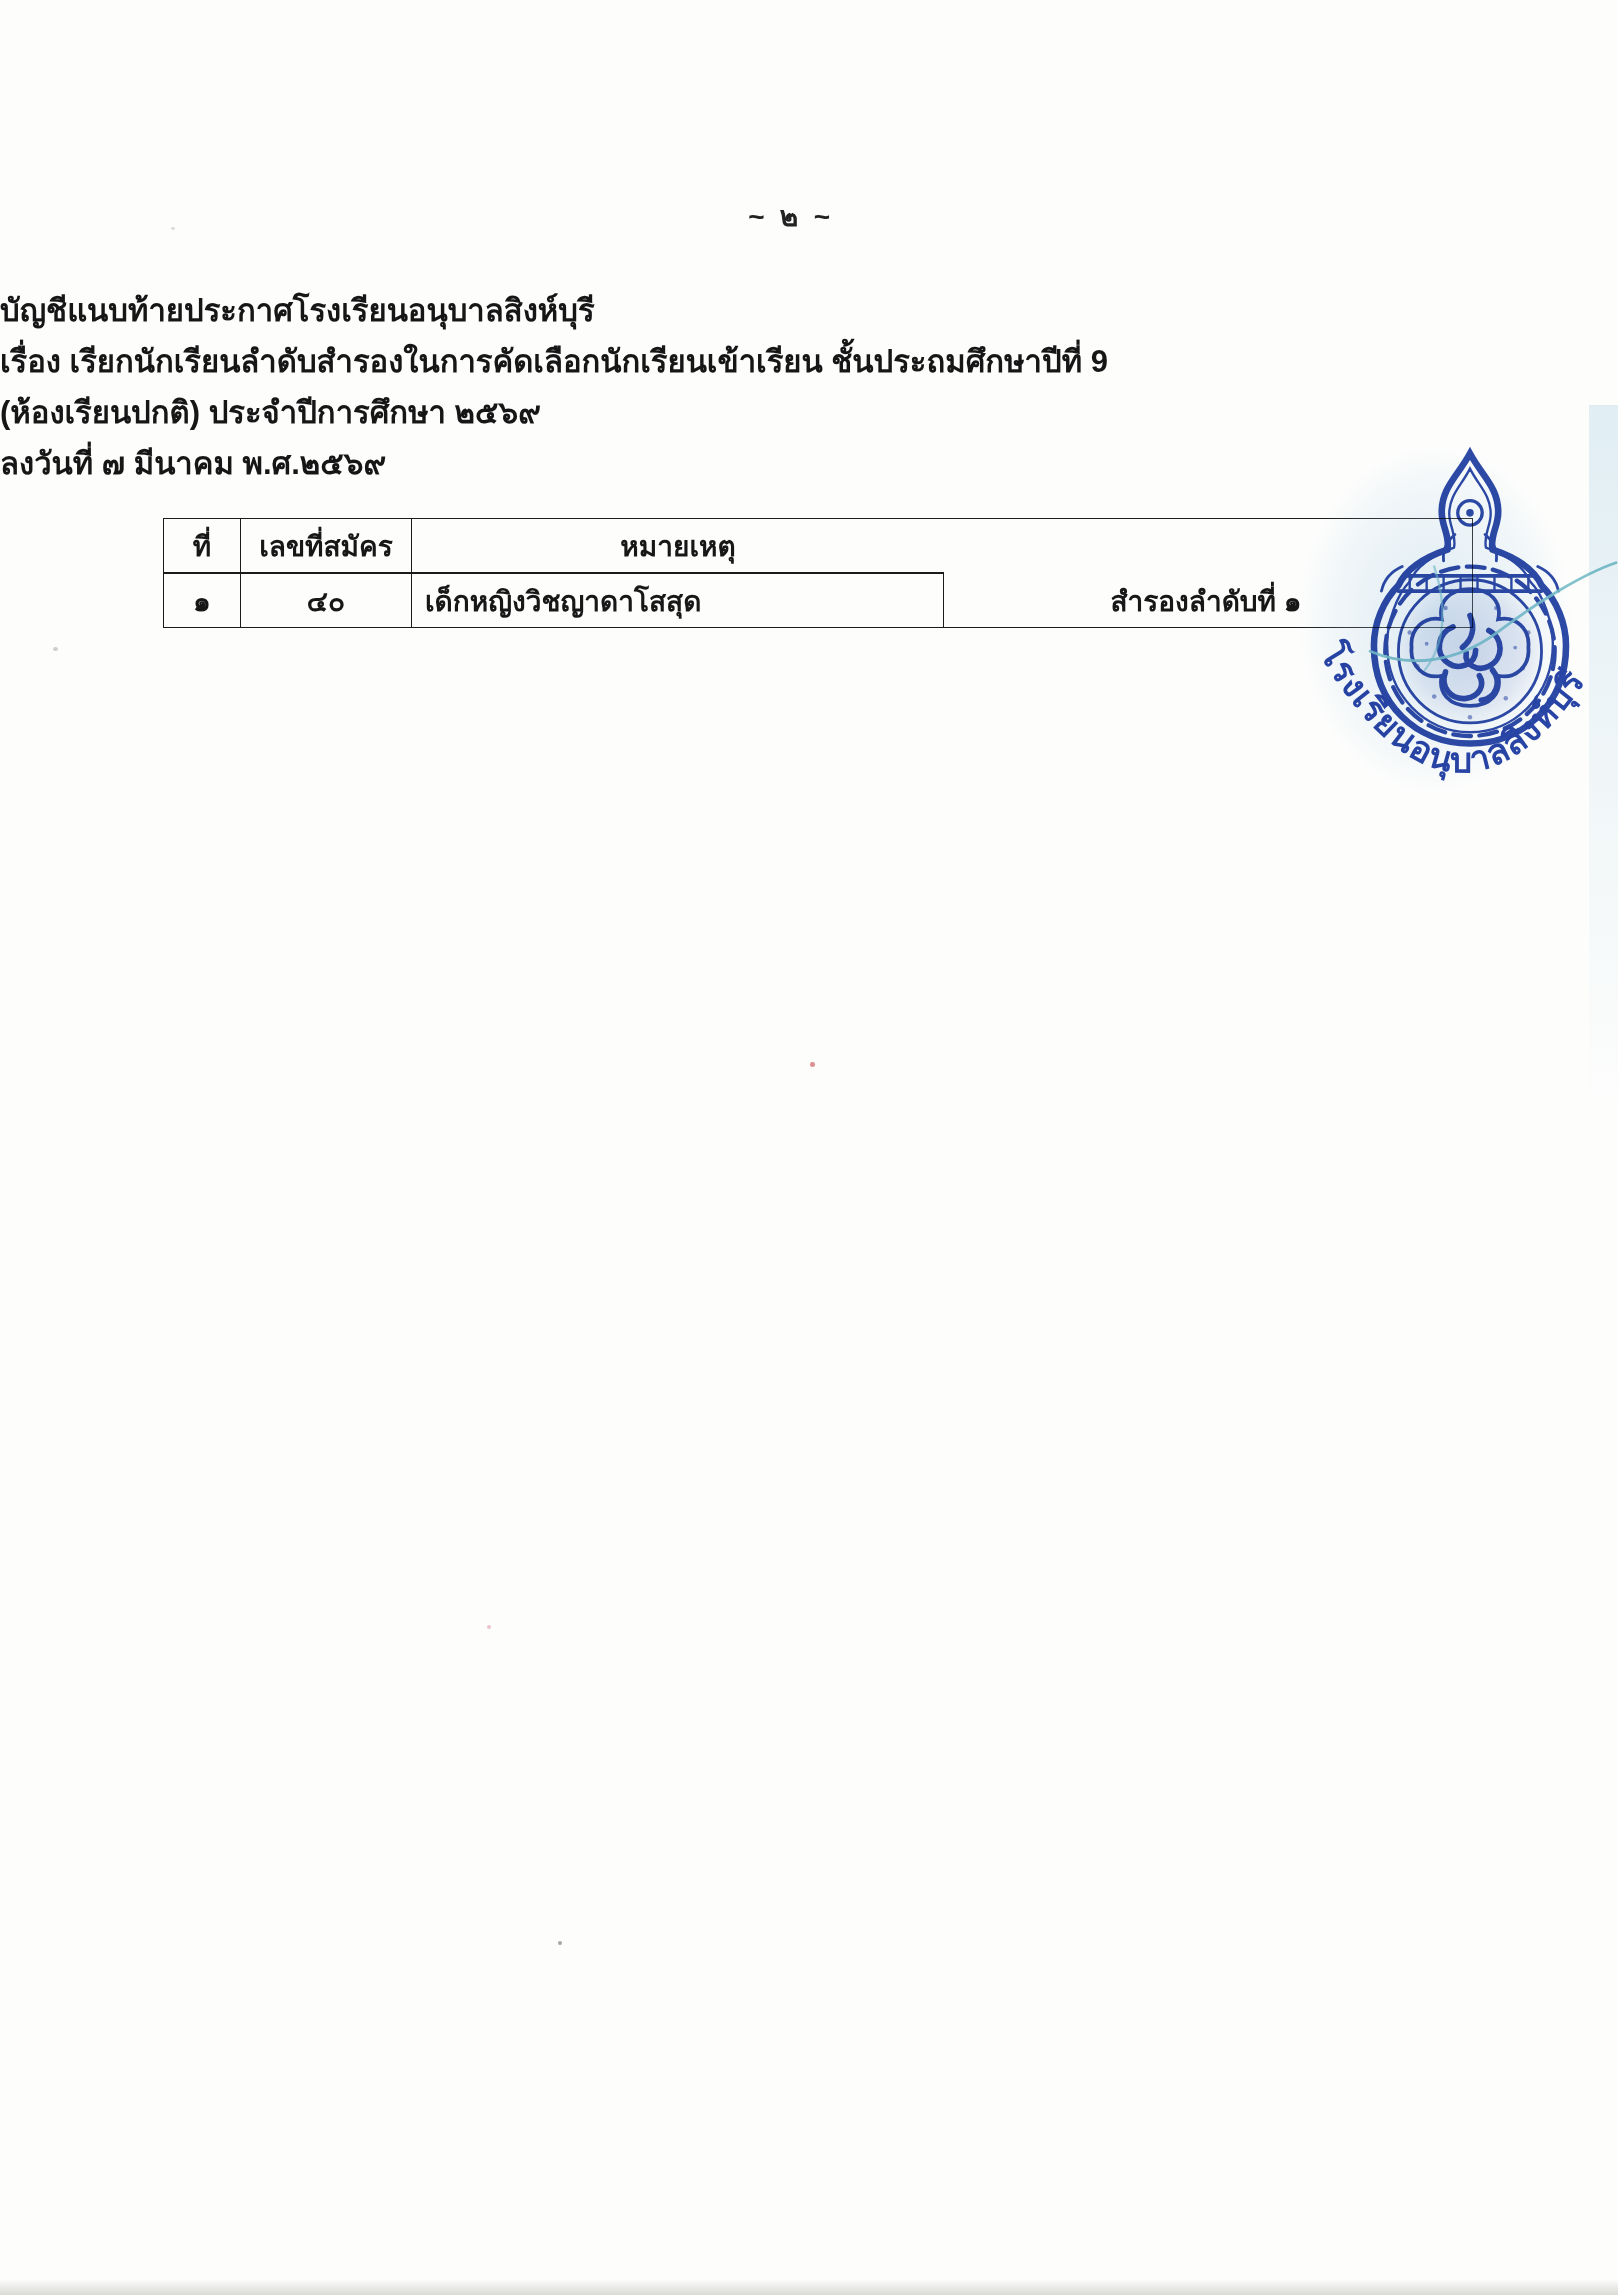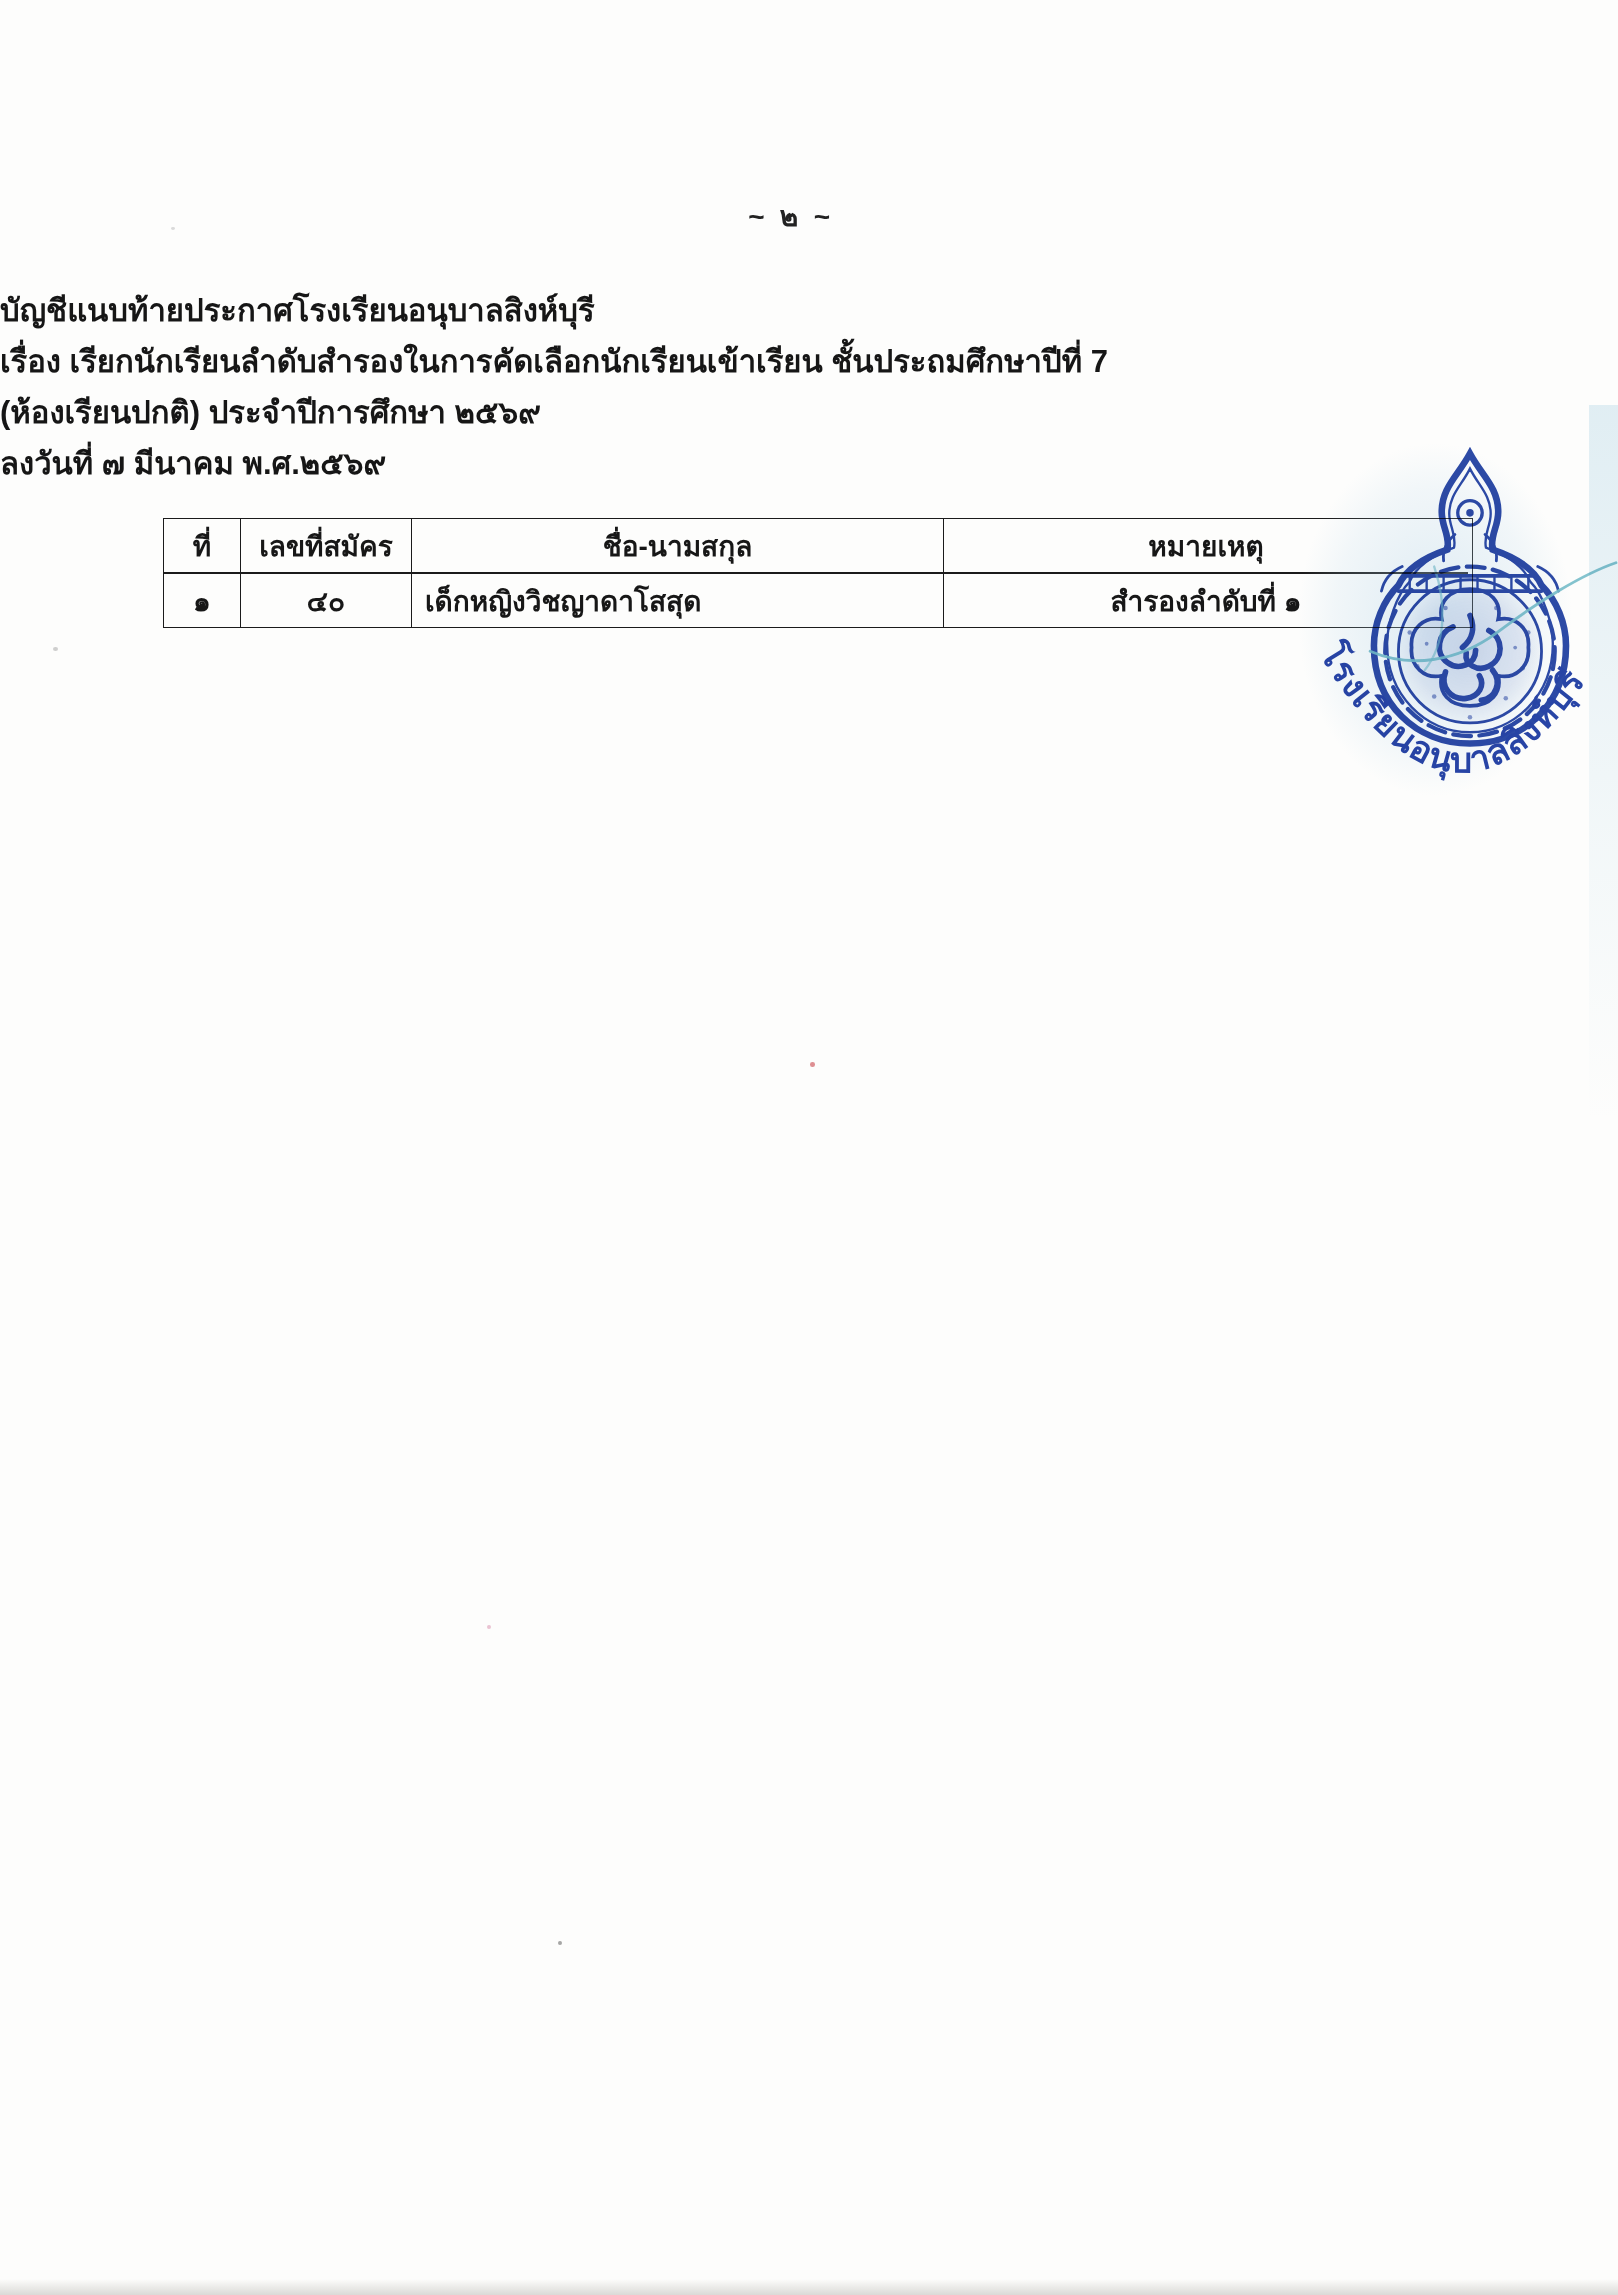--- a/index.html
+++ b/index.html
@@ -125,30 +125,29 @@
 </style>
 </head>
 <body>
 
 <div class="page">
 
   <div class="page-number">~ ๒ ~</div>
 
   <div class="title-block">
     <div class="title-line">บัญชีแนบท้ายประกาศโรงเรียนอนุบาลสิงห์บุรี</div>
-    <div class="title-line">เรื่อง เรียกนักเรียนลำดับสำรองในการคัดเลือกนักเรียนเข้าเรียน ชั้นประถมศึกษาปีที่ 7</div>
+    <div class="title-line">เรื่อง เรียกนักเรียนลำดับสำรองในการคัดเลือกนักเรียนเข้าเรียน ชั้นประถมศึกษาปีที่ 9</div>
     <div class="title-line">(ห้องเรียนปกติ) ประจำปีการศึกษา ๒๕๖๙</div>
     <div class="title-line">ลงวันที่ ๗ มีนาคม พ.ศ.๒๕๖๙</div>
   </div>
 
   <div class="doc-table">
     <div class="row header-row">
       <div class="cell">ที่</div>
       <div class="cell">เลขที่สมัคร</div>
-      <div class="cell">ชื่อ-นามสกุล</div>
       <div class="cell">หมายเหตุ</div>
     </div>
     <div class="row data-row">
       <div class="cell">๑</div>
       <div class="cell">๔๐</div>
       <div class="cell name-cell">
         <span>เด็กหญิงวิชญาดา</span>
         <span class="last-name">โสสุด</span>
       </div>
       <div class="cell">สำรองลำดับที่ ๑</div>

